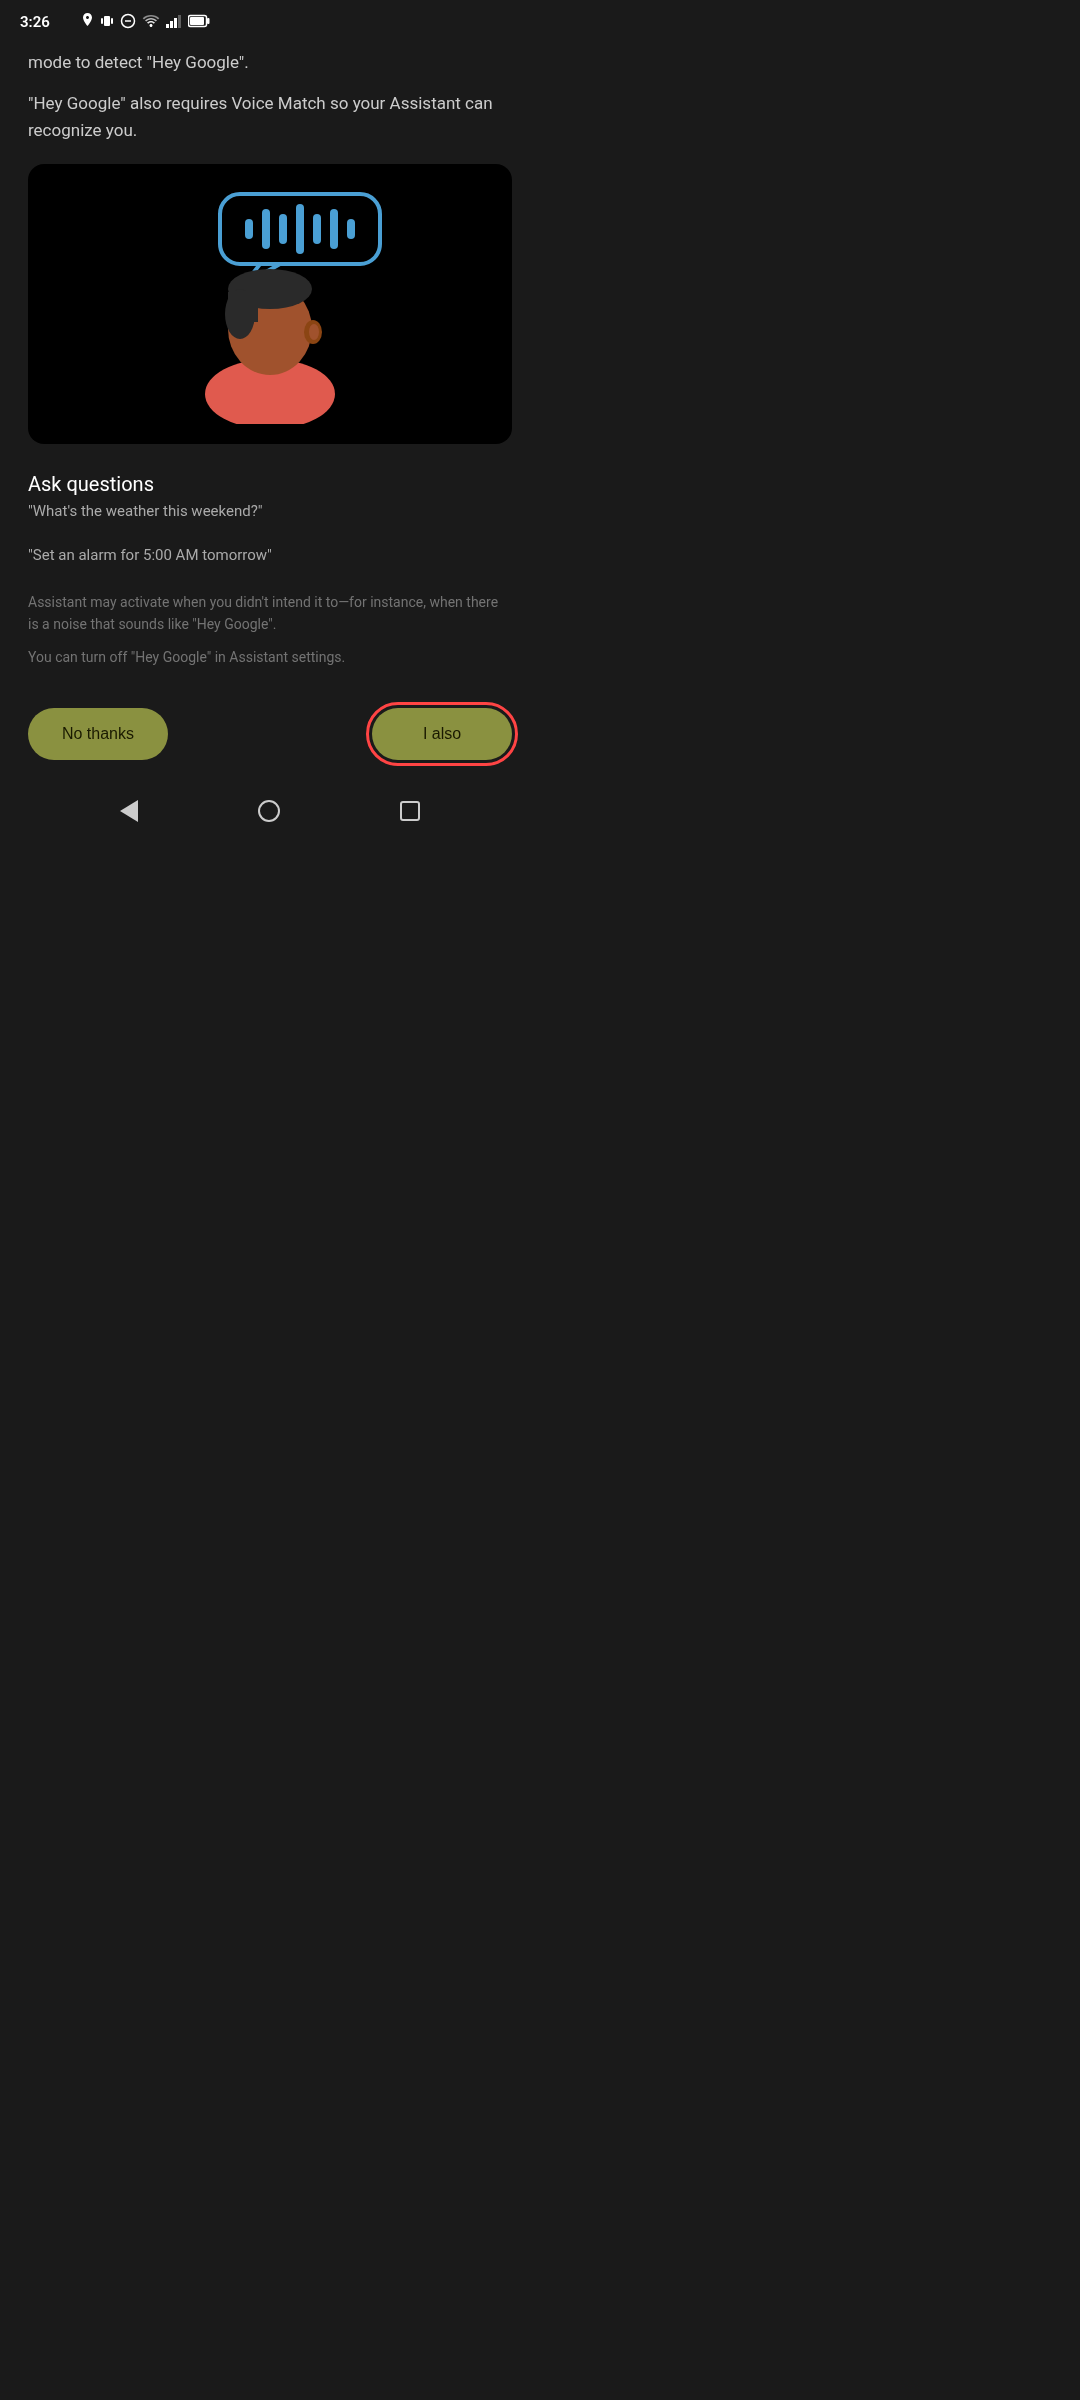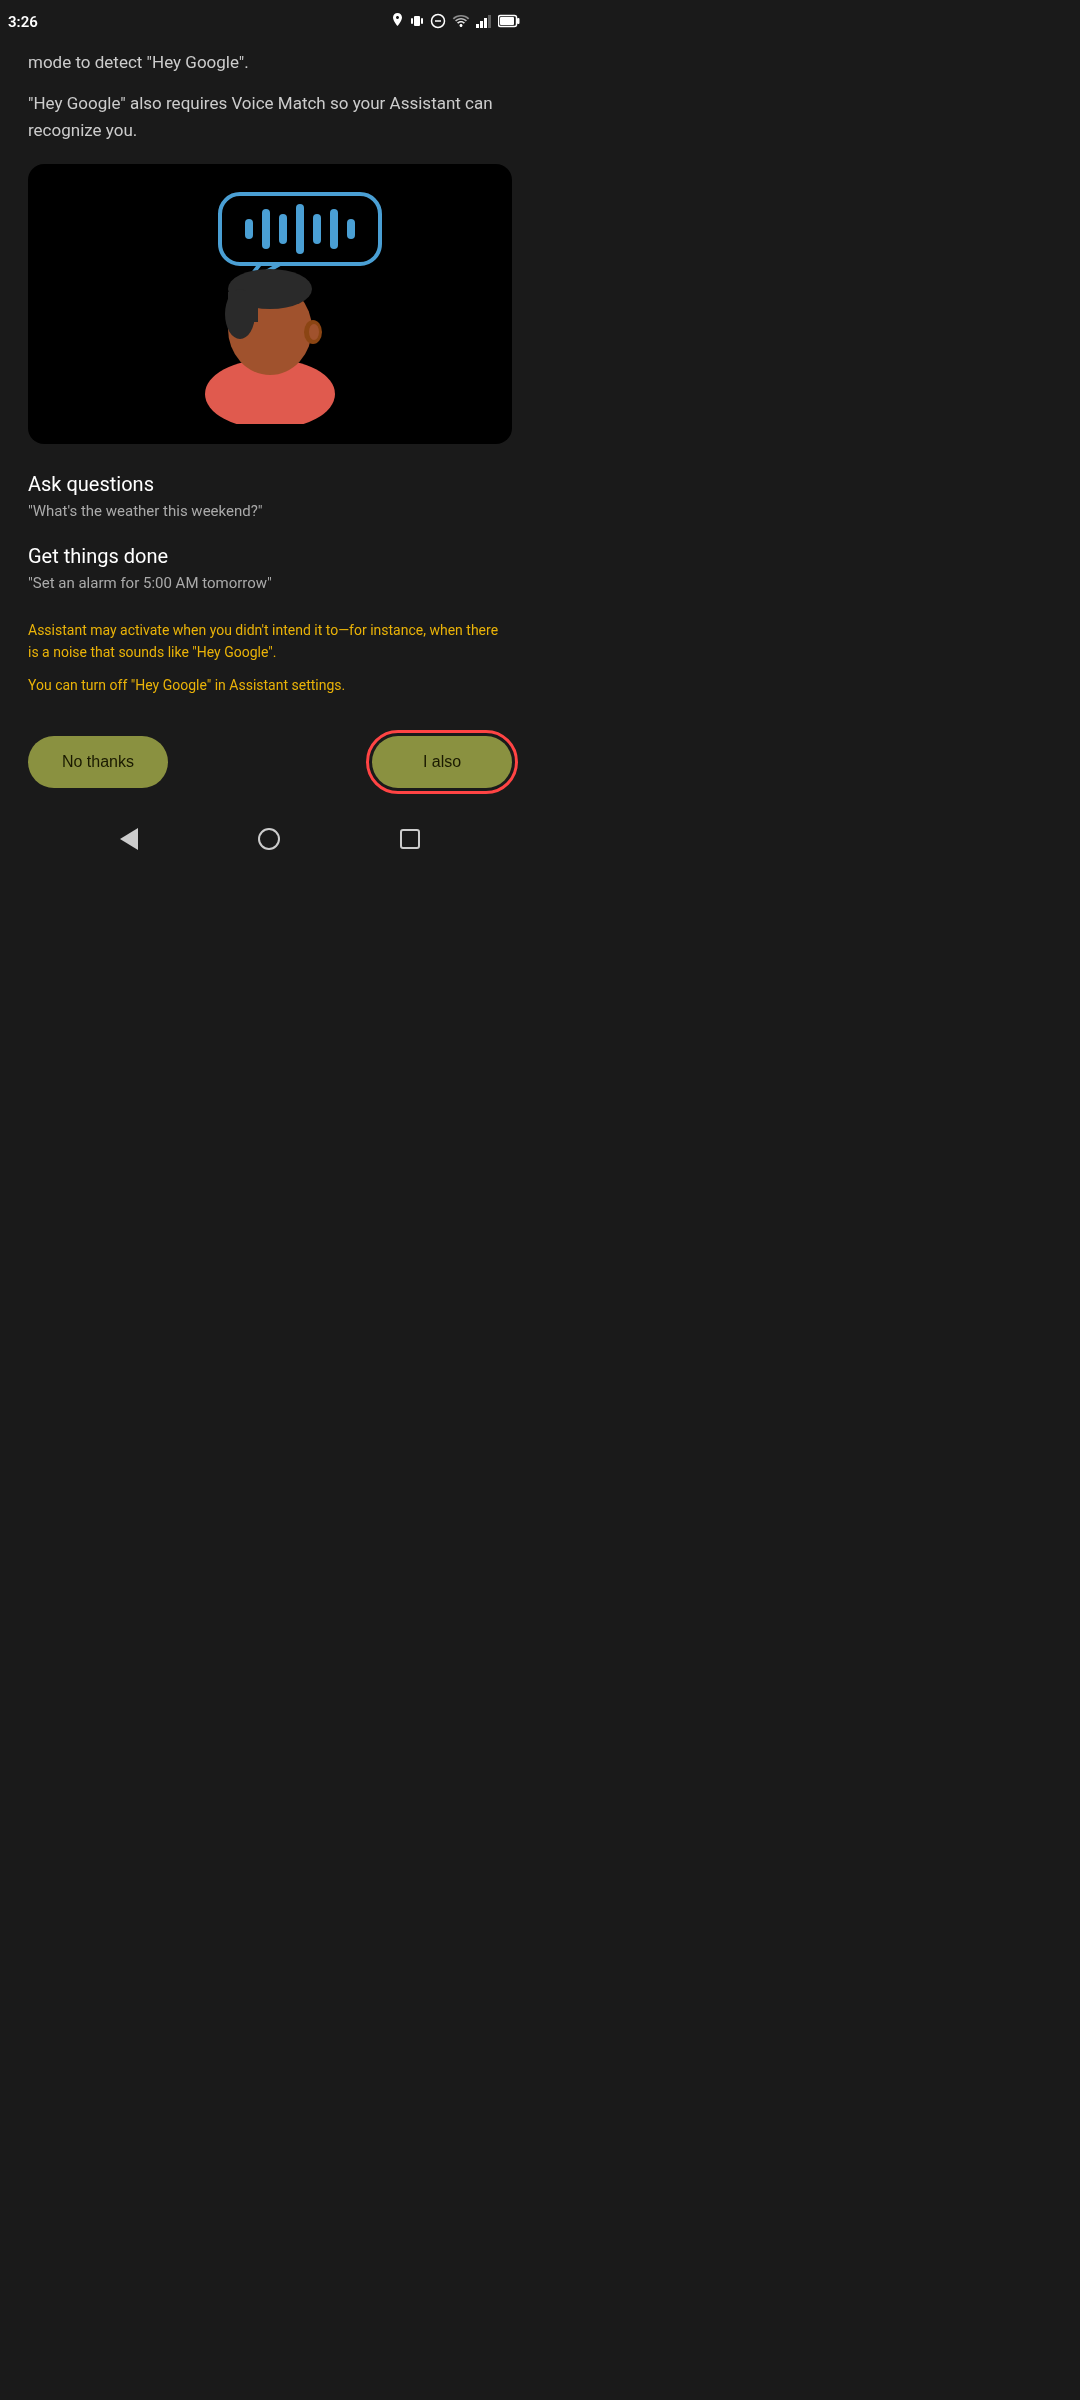--- a/index.html
+++ b/index.html
@@ -10,23 +10,23 @@
       color: #ffffff;
       font-family: 'Roboto', Arial, sans-serif;
       width: 540px;
       min-height: 1200px;
       overflow-x: hidden;
     }
 
     
     .status-bar {
       display: flex;
-      justify-content: space-between;
-      align-items: center;
-      padding: 10px 20px 6px 8px;
+      justify-content: flex-start;
+      align-items: center;
+      padding: 10px 20px 6px 20px;
       height: 40px;
       gap: 31px;
     }
 
     .status-time {
       font-size: 15px;
       font-weight: 600;
       color: #ffffff;
     }
 
@@ -97,21 +97,21 @@
     }
 
     
     .disclaimer {
       margin-top: 24px;
       margin-bottom: 24px;
     }
 
     .disclaimer-text {
       font-size: 14px;
-      color: #eab308;
+      color: #737373;
       line-height: 1.6;
       margin-bottom: 10px;
     }
 
     
     .button-row {
       display: flex;
       justify-content: space-between;
       align-items: center;
       padding: 16px 28px 20px 28px;
@@ -267,21 +267,20 @@
     </svg>
   </div>
 
   <div class="feature-section">
     <div class="feature-title">Ask questions</div>
     <div class="feature-example">"What's the weather this weekend?"</div>
   </div>
 
 
   <div class="feature-section">
-    <div class="feature-title">Get things done</div>
     <div class="feature-example">"Set an alarm for 5:00 AM tomorrow"</div>
   </div>
 
   <div class="disclaimer">
     <p class="disclaimer-text">Assistant may activate when you didn't intend it to—for instance, when there is a noise that sounds like "Hey Google".</p>
     <p class="disclaimer-text">You can turn off "Hey Google" in Assistant settings.</p>
   </div>
 
 </div>
 

